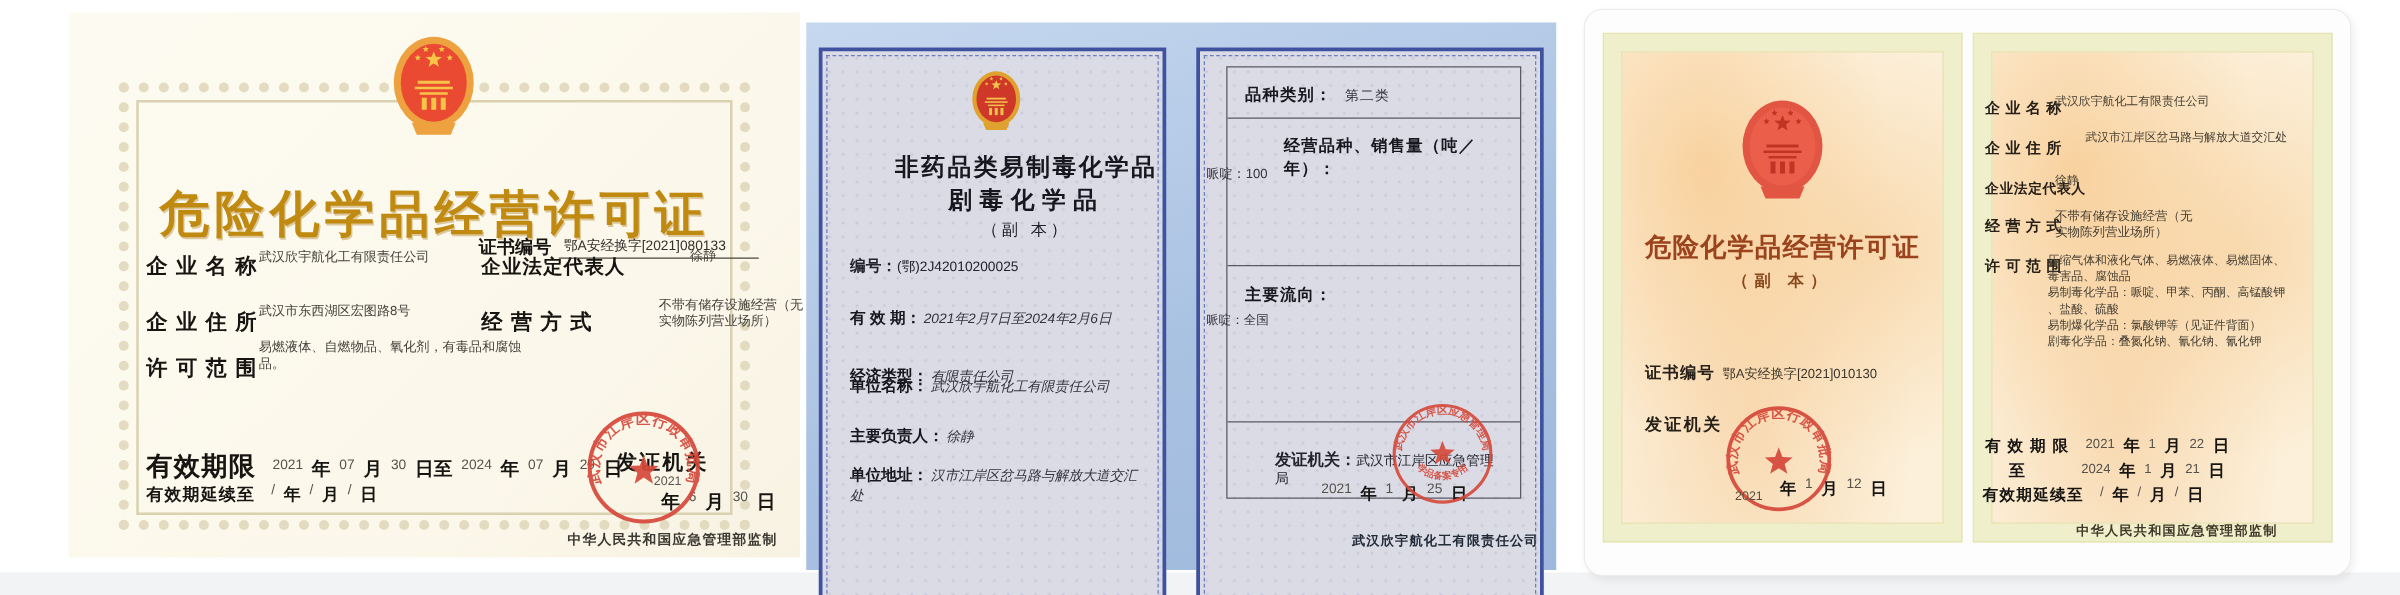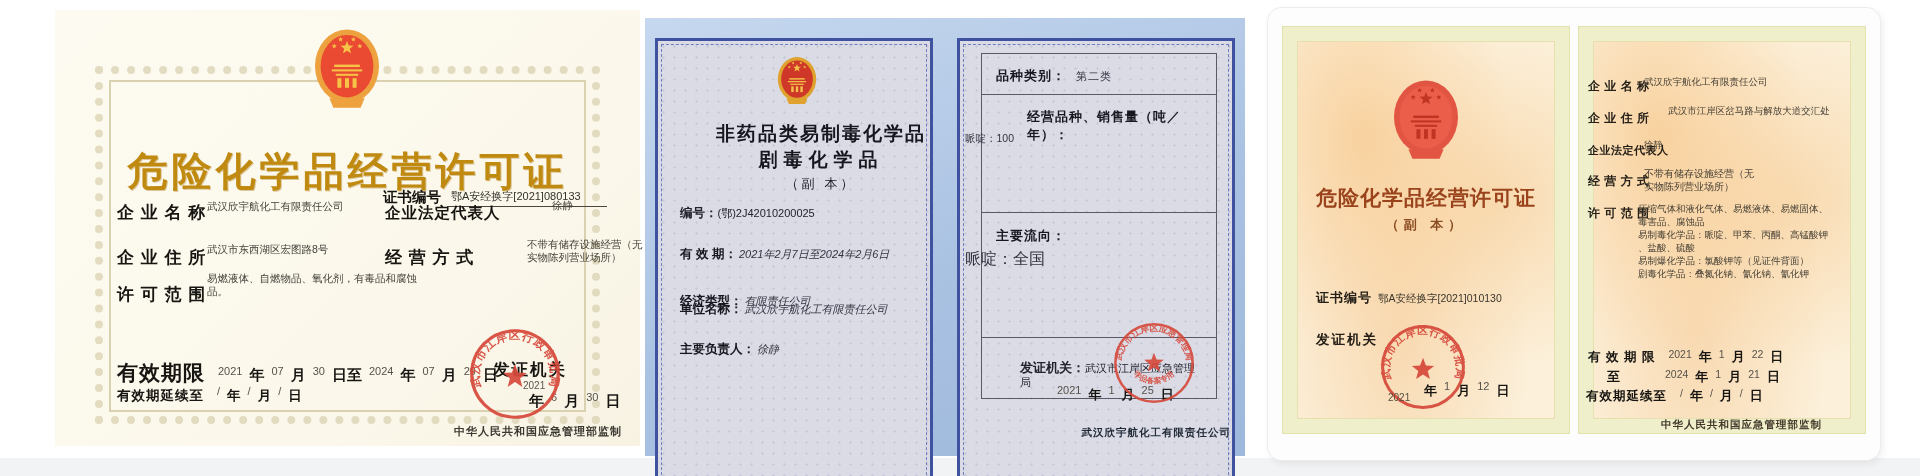--- a/index.html
+++ b/index.html
@@ -79,21 +79,21 @@
   .c2r-hr { position:absolute; left:0; right:0; border-top:1px solid #5a5a66; }
   .hr1 { top:40px; } .hr2 { top:158px; } .hr3 { top:283px; }
   .c2r-cat   { position:absolute; left:14px; top:13px; font-size:13px; font-weight:bold;
                color:#17171f; letter-spacing:1px; }
   .c2r-cat i { font-style:normal; font-weight:normal; font-size:11px; color:#33323f; margin-left:10px; }
   .c2r-varl  { position:absolute; left:14px; top:54px; font-size:13px; font-weight:bold;
                color:#17171f; letter-spacing:1px;margin-left:31px; }
   .c2r-varv  { position:absolute; left:-17px; top:78px; font-size:10.5px; color:#33323f; }
   .c2r-flowl { position:absolute; left:14px; top:173px; font-size:13px; font-weight:bold;
                color:#17171f; letter-spacing:1px; }
-  .c2r-flowv { position:absolute; left:-17px; top:195px; font-size:16px; color:#33323f; }
+  .c2r-flowv { position:absolute; left:-17px; top:195px; font-size:10px; color:#33323f; }
   .c2r-issuer { position:absolute; left:38px; top:307px; width:180px; font-size:11px;
                 color:#23232e; line-height:14px; }
   .c2r-issuer b { font-size:13px; }
   .c2r-date { position:absolute; left:70px; top:332px; display:flex; align-items:baseline; }
   .c2r-date .unit { font-size:13px; }
   .seal2 { left:152px; top:280px; width:84px; height:84px; opacity:.9; }
   .c2-footer { position:absolute; right:14px; bottom:16px; font-size:10.5px; font-weight:bold;
                color:#222b38; letter-spacing:1px; }
 
   
@@ -283,20 +283,23 @@
       </div>
       <div class="c2-row c2-r1">
         <b>单位名称：</b><i>武汉欣宇航化工有限责任公司</i>
       </div>
       <div class="c2-row c2-r2">
         <b>经济类型：</b><i>有限责任公司</i>
       </div>
       <div class="c2-row c2-r3">
         <b>主要负责人：</b><i>徐静</i>
       </div>
+      <div class="c2-row c2-r4">
+        <b>单位地址：</b><i>汉市江岸区岔马路与解放大道交汇处</i>
+      </div>
     </div>
 
     <div class="c2-page c2-right">
       <div class="c2r-box">
         <div class="c2r-hr hr1"></div>
         <div class="c2r-hr hr2"></div>
         <div class="c2r-hr hr3"></div>
         <div class="c2r-cat">
           <span>品种类别：</span><i>第二类</i>
         </div>

